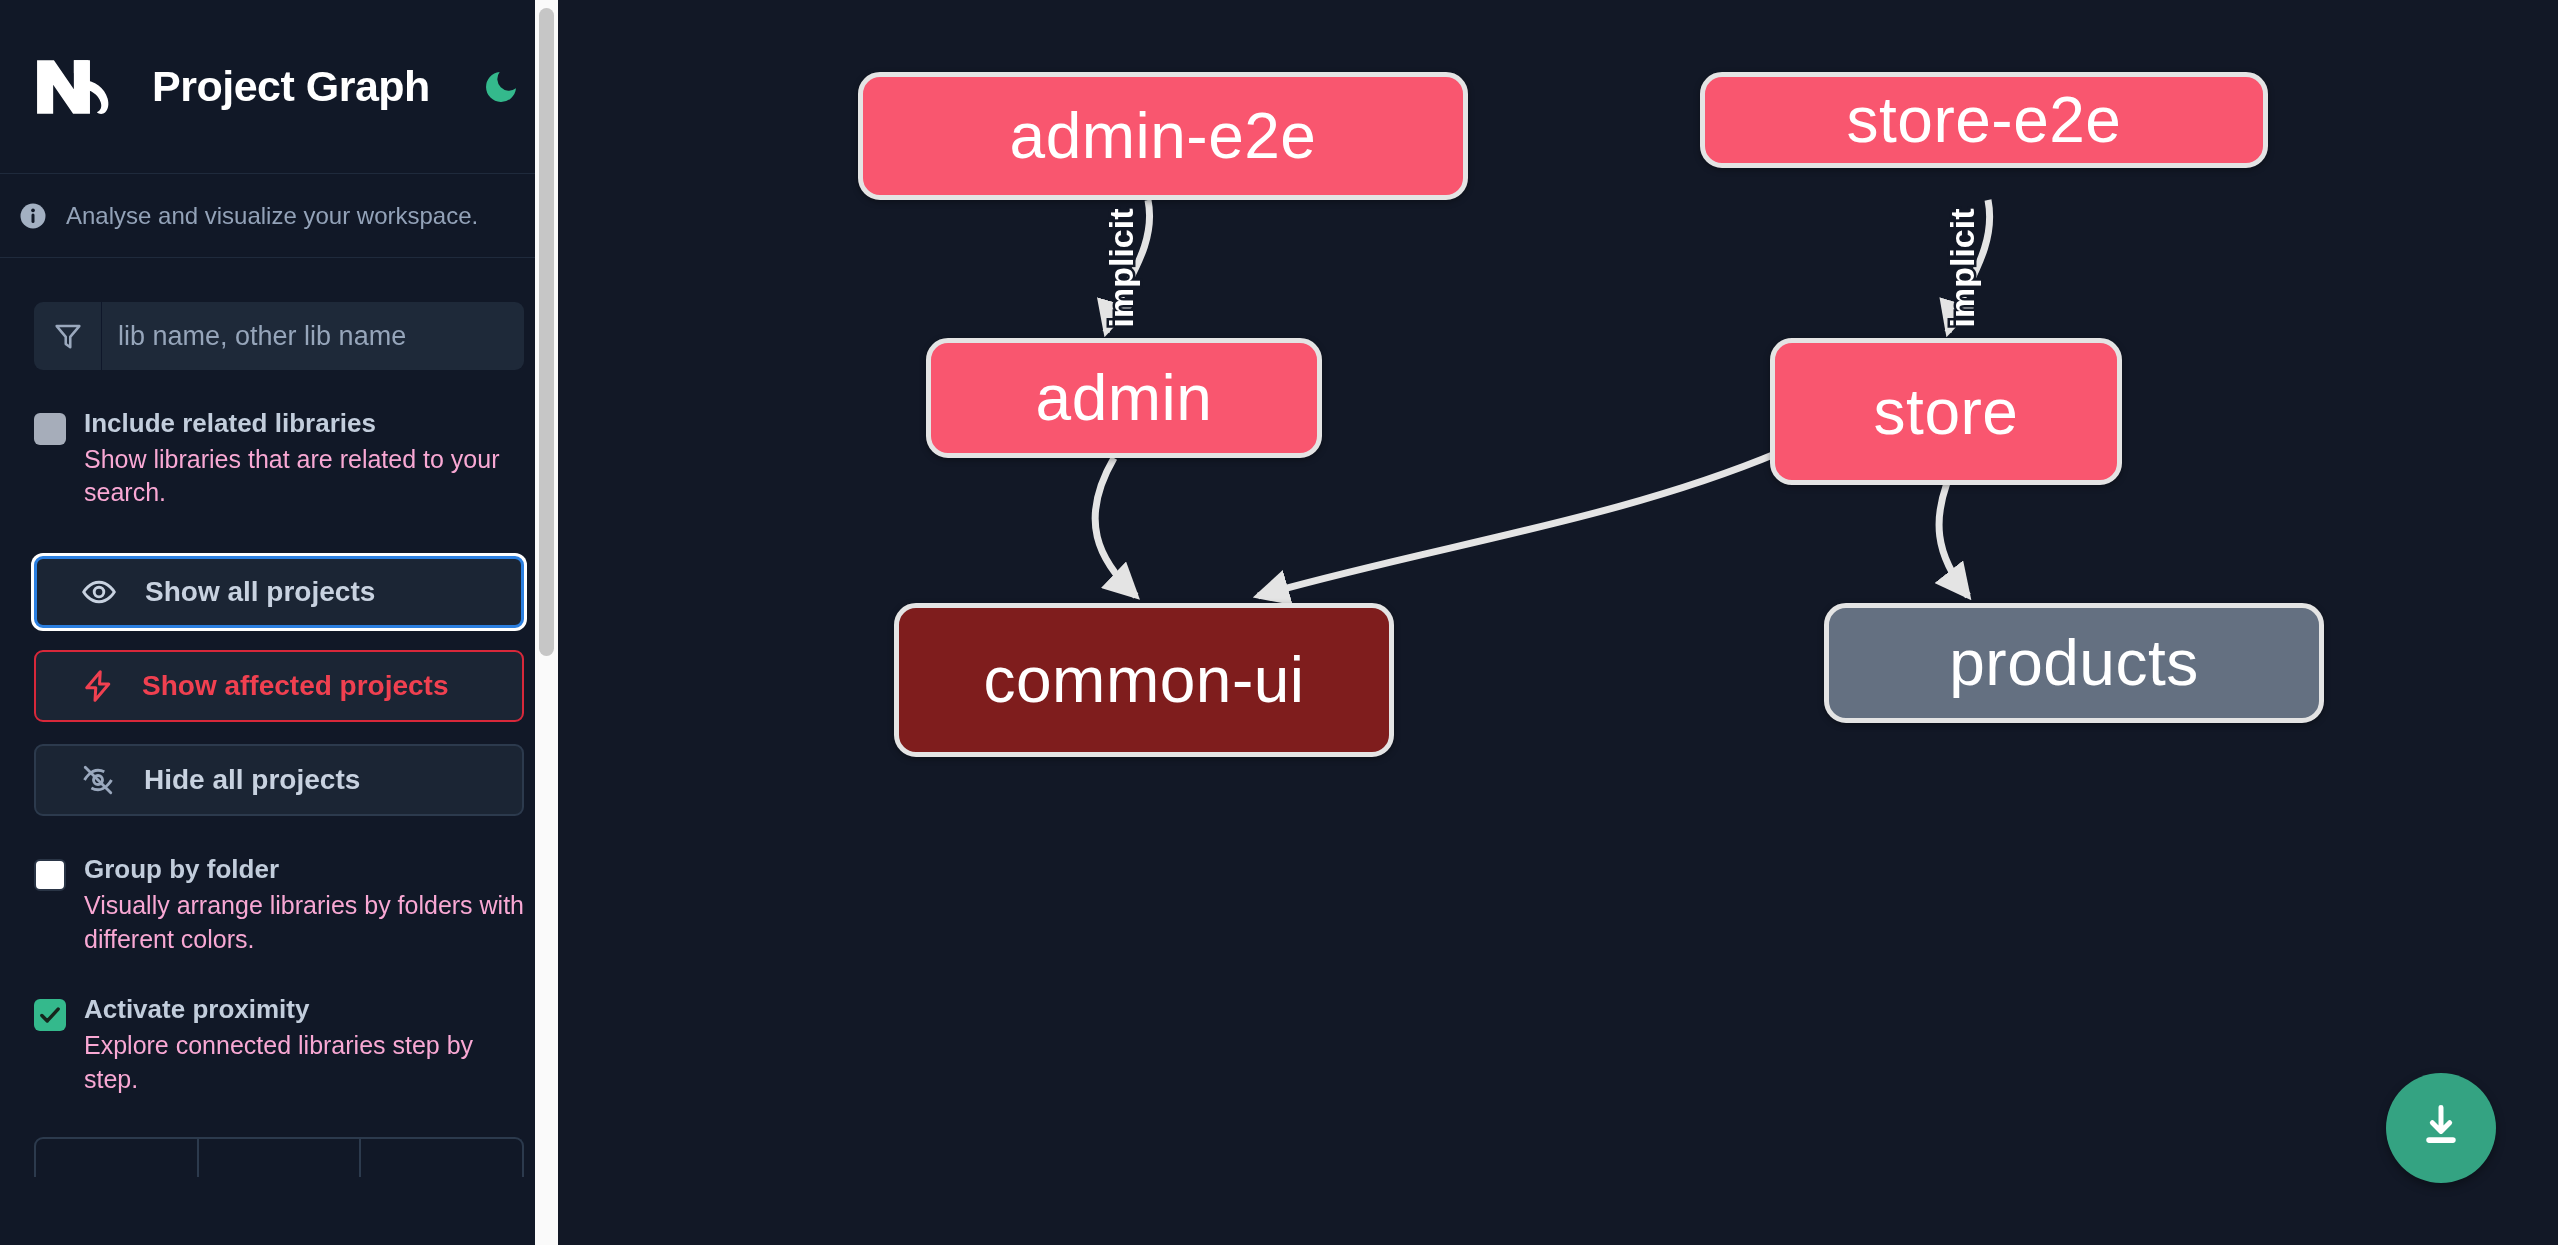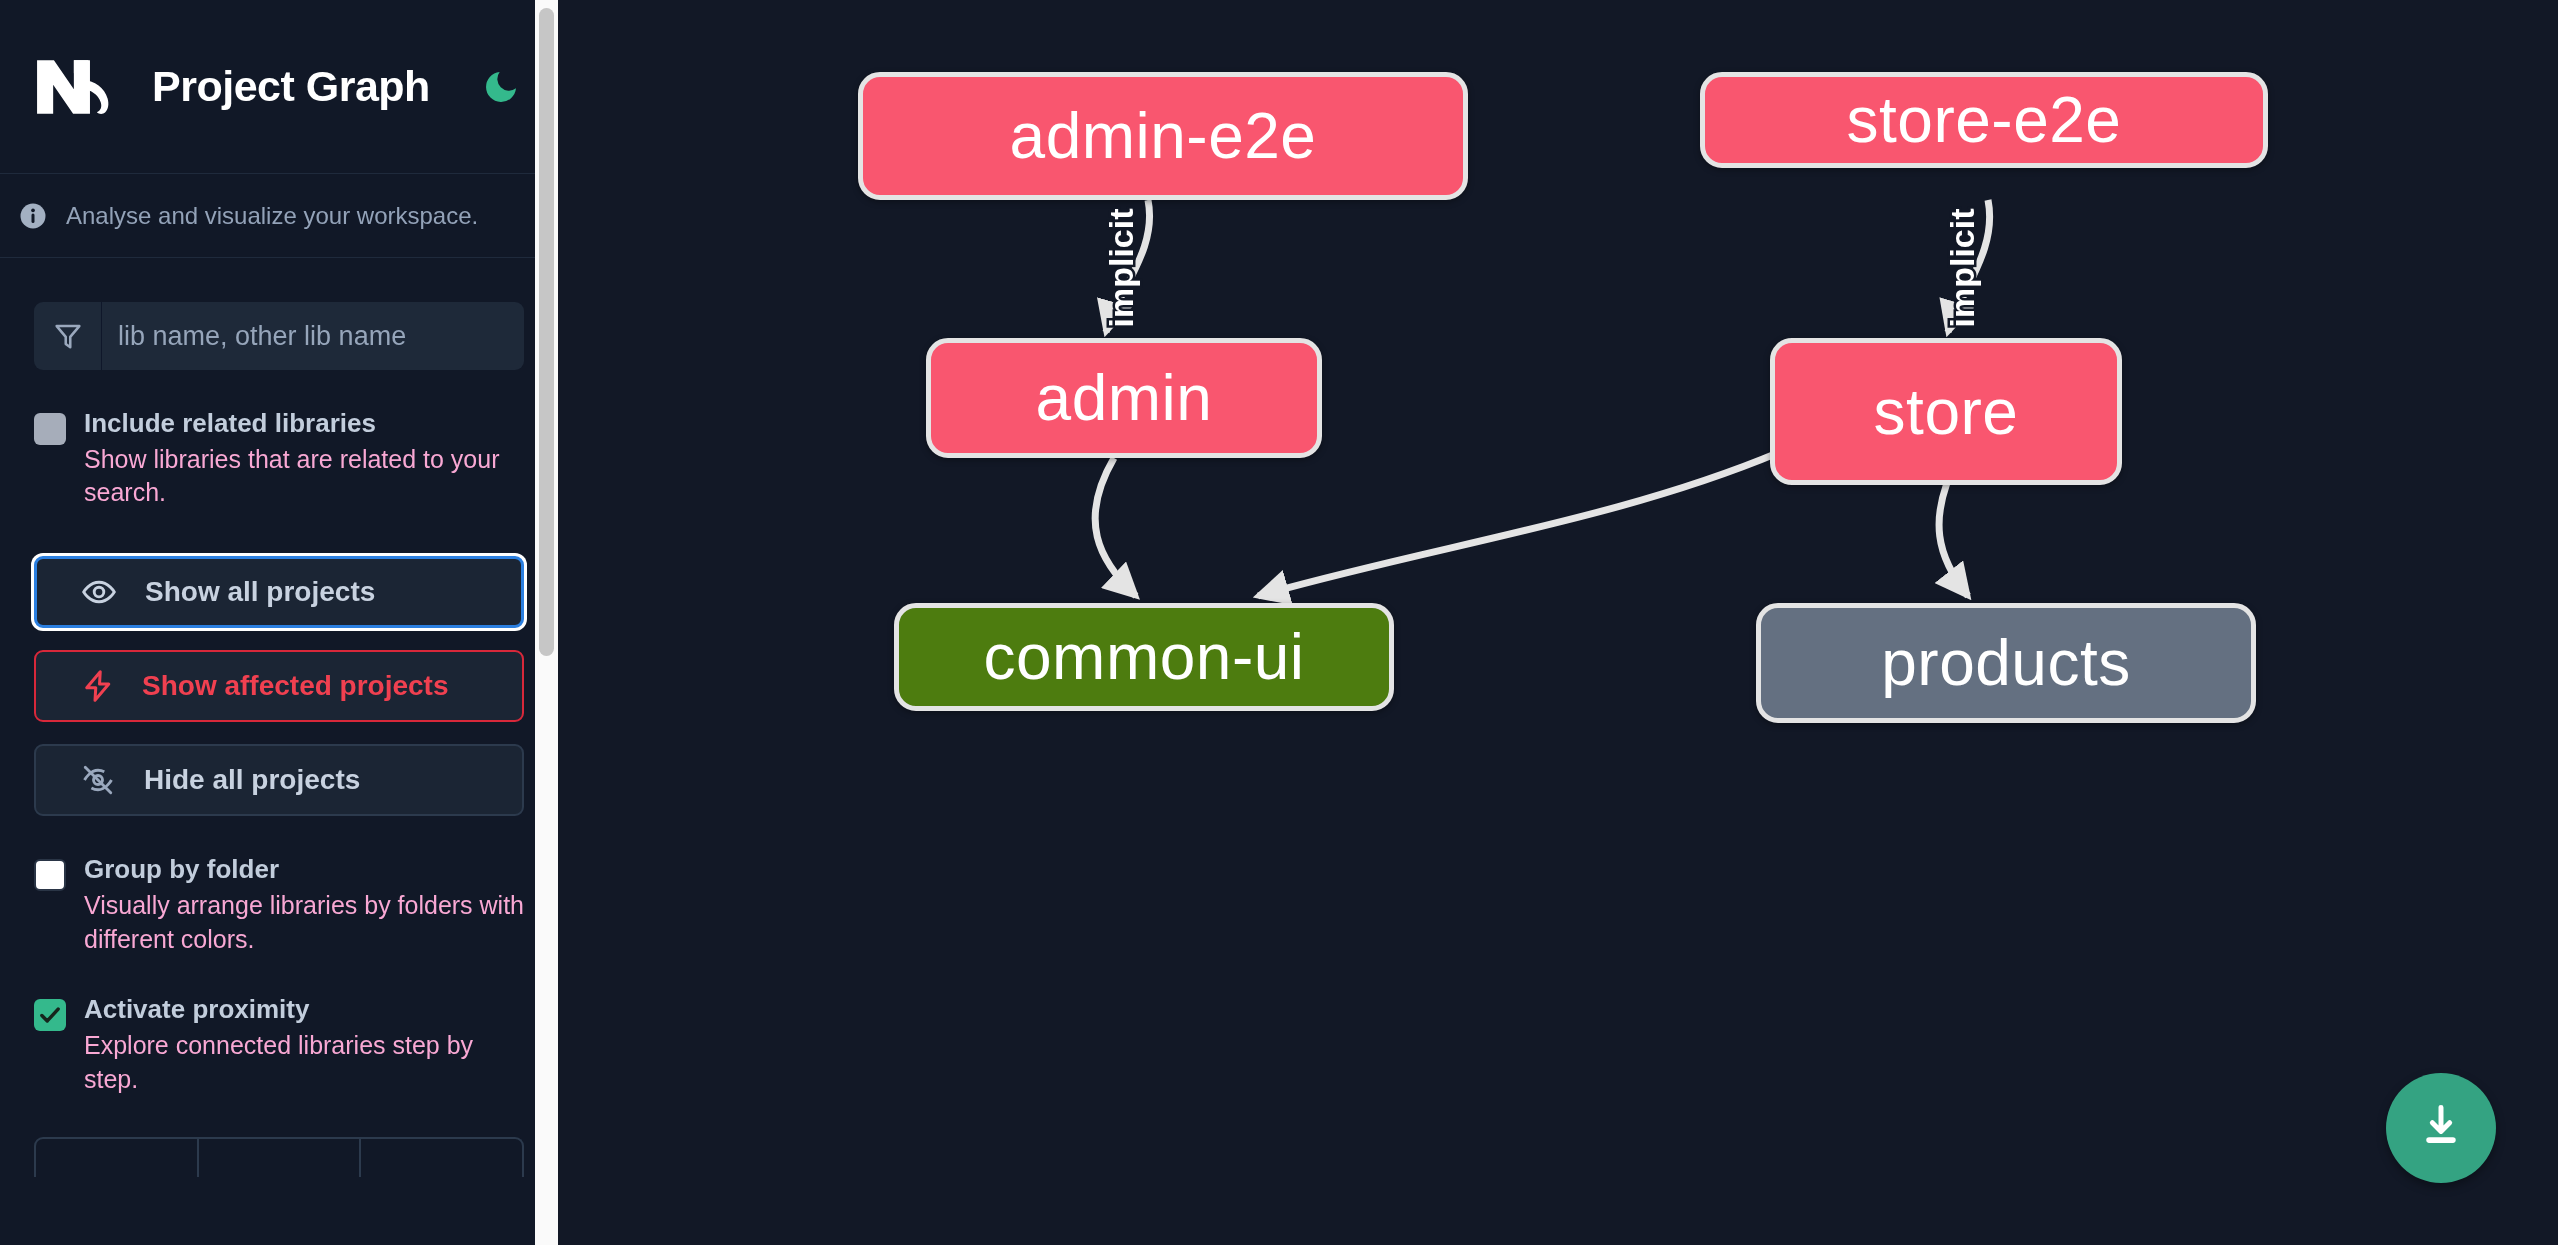--- a/index.html
+++ b/index.html
@@ -348,24 +348,24 @@
         </div>
         <div class="node" style="left: 1142px; top: 72px; width: 568px; height: 96px; background: rgb(249, 86, 111); border-color: rgb(228, 228, 228);">
           <span class="node-label">store-e2e</span>
         </div>
         <div class="node" style="left: 368px; top: 338px; width: 396px; height: 120px; background: rgb(249, 86, 111); border-color: rgb(228, 228, 228);">
           <span class="node-label">admin</span>
         </div>
         <div class="node" style="left: 1212px; top: 338px; width: 352px; height: 147px; background: rgb(249, 86, 111); border-color: rgb(228, 228, 228);">
           <span class="node-label">store</span>
         </div>
-        <div class="node" style="left: 336px; top: 603px; width: 500px; height: 108px; background: #4d7c0f; border-color: rgb(228, 228, 228);">
+        <div class="node" style="left: 336px; top: 603px; width: 500px; height: 154px; background: #7f1d1d; border-color: rgb(228, 228, 228);">
           <span class="node-label">common-ui</span>
         </div>
-        <div class="node" style="left: 1198px; top: 603px; width: 500px; height: 120px; background: rgb(100, 112, 129); border-color: rgb(228, 228, 228); align-items: center;">
+        <div class="node" style="left: 1266px; top: 603px; width: 500px; height: 120px; background: rgb(100, 112, 129); border-color: rgb(228, 228, 228); align-items: center;">
           <span class="node-label">products</span>
         </div>
       </div>
 
     <div class="dl-btn">
       <span>
         <svg viewBox="0 0 24 24" width="52" height="52">
           <path fill="none" stroke="#FFFFFF" stroke-width="2.3" stroke-linecap="round" stroke-linejoin="round" d="M12 3.5v11m0 0 4-4m-4 4-4-4"></path>
           <path fill="none" stroke="#FFFFFF" stroke-width="2.6" stroke-linecap="round" d="M6.5 18.5h11"></path>
         </svg>

